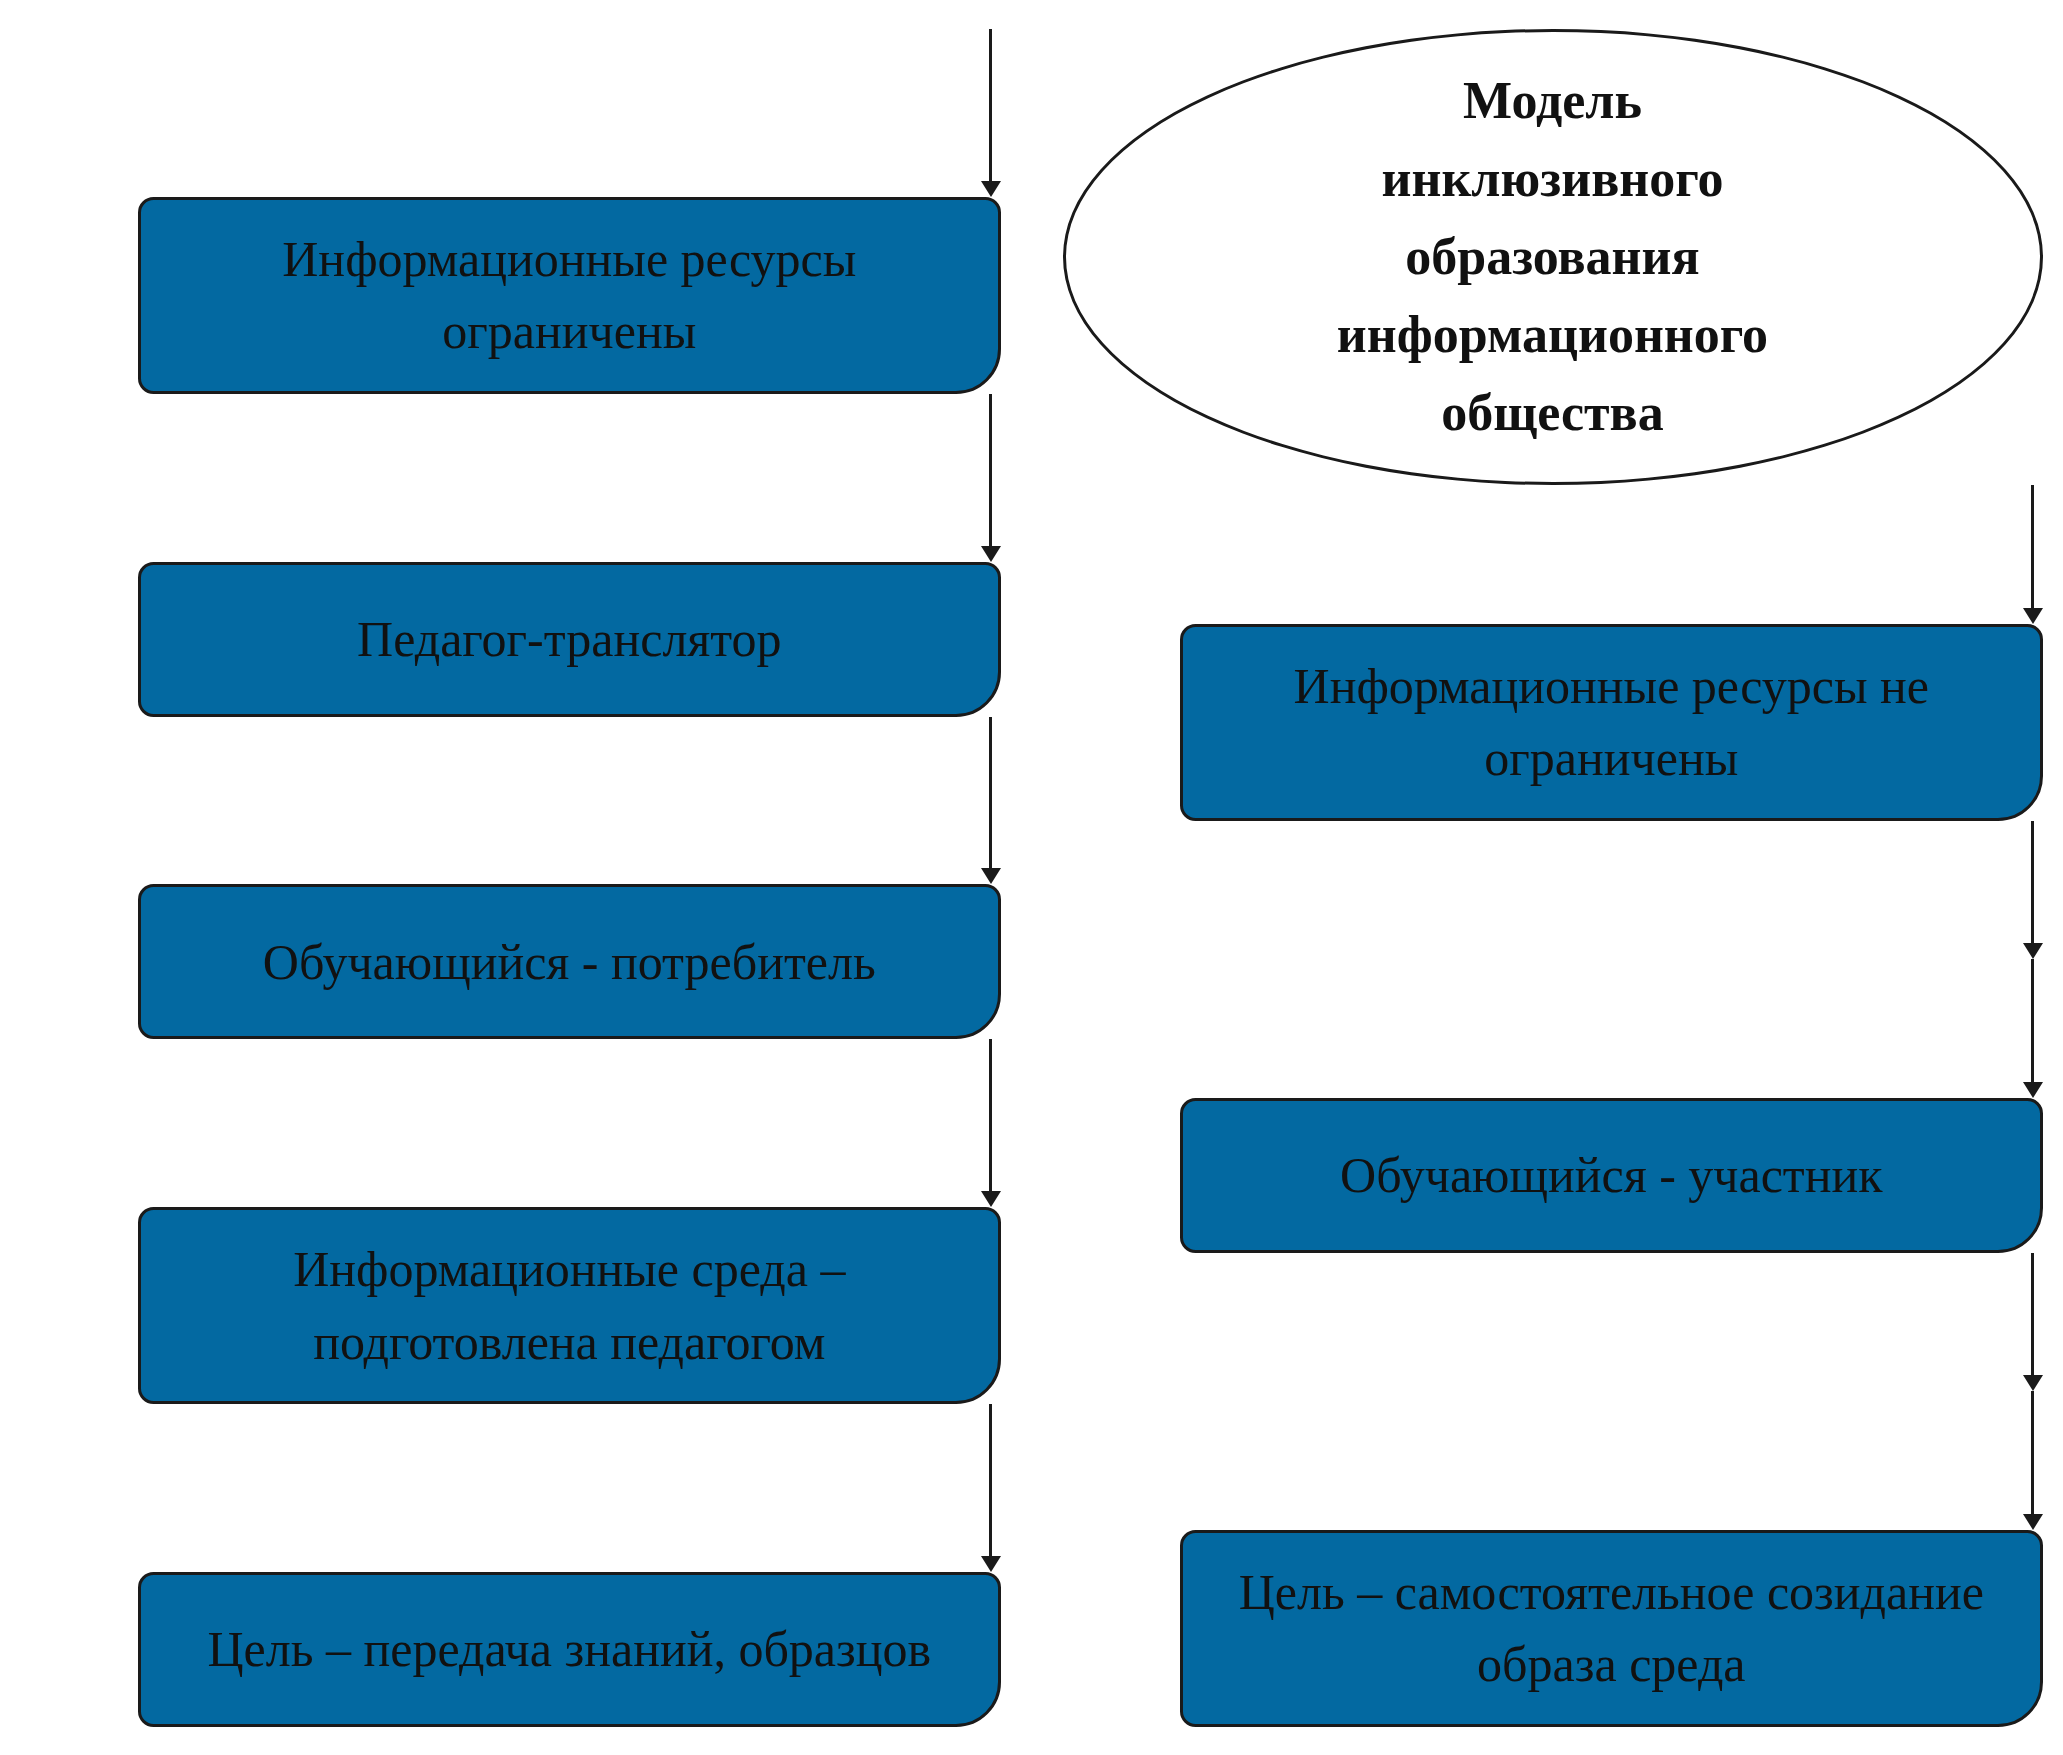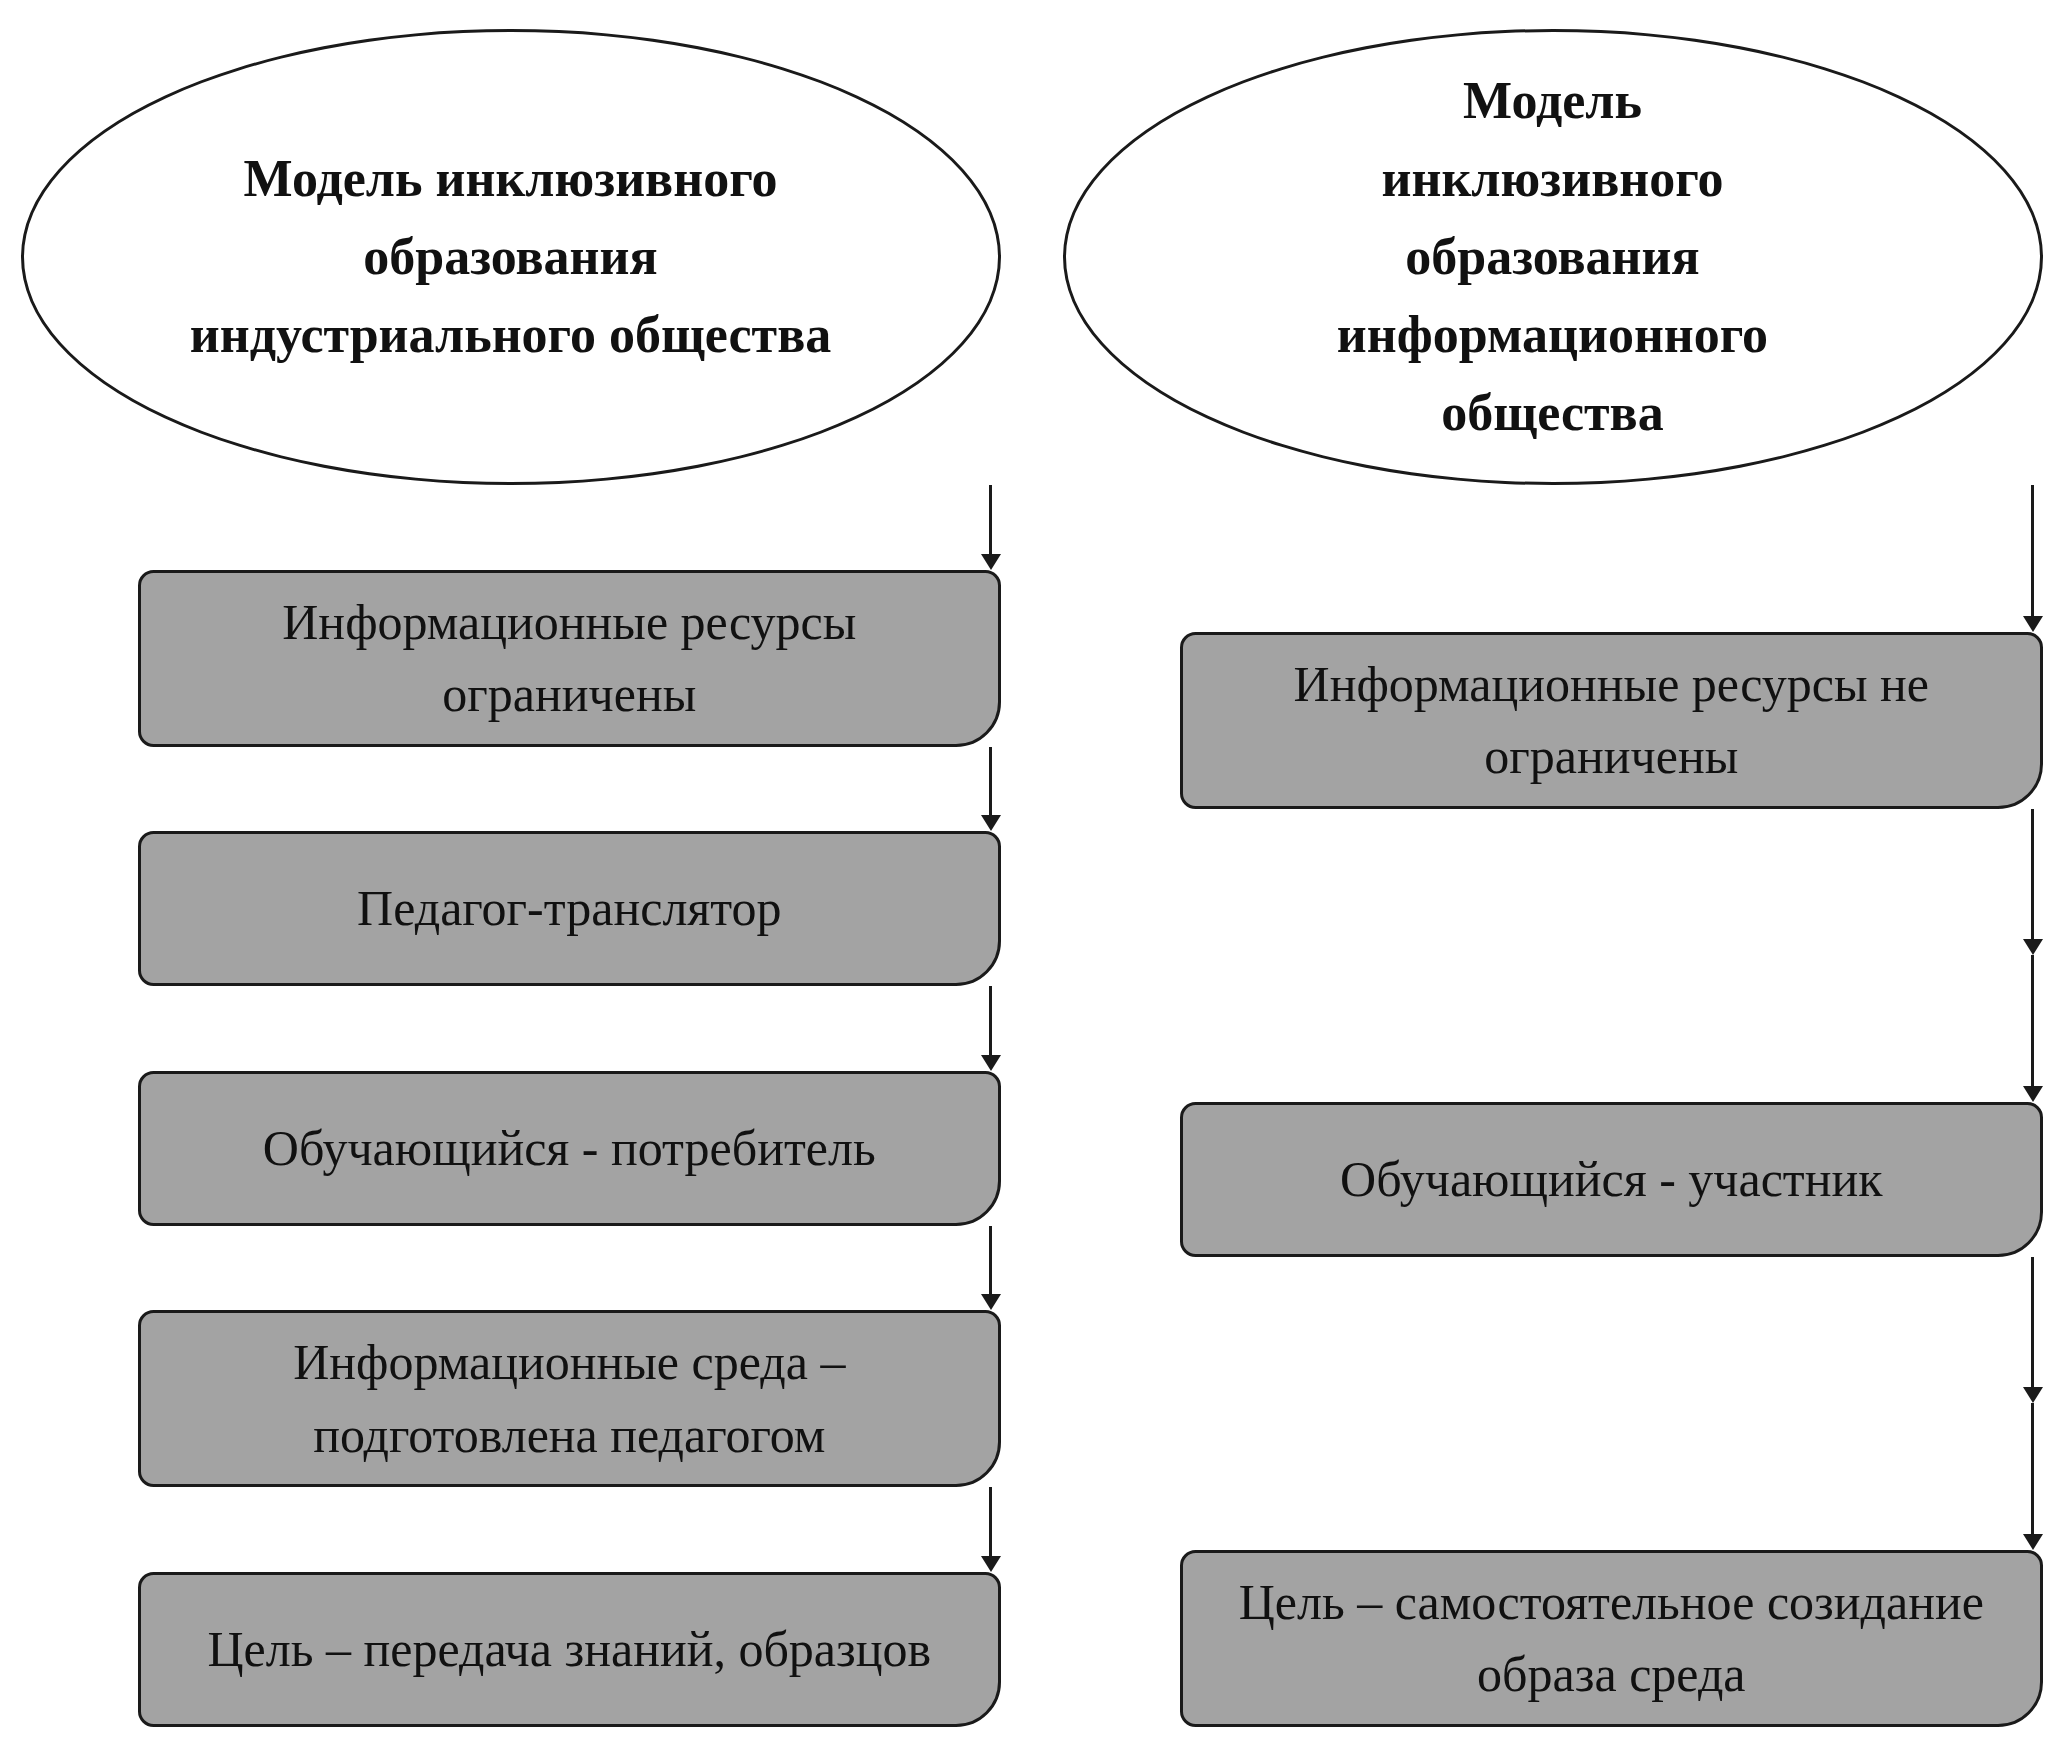--- a/index.html
+++ b/index.html
@@ -47,23 +47,23 @@
     min-height: 155px;
     flex: 0 0 auto;
     border: 3.9px solid #1a1a1a;
     border-radius: 15.5px 15.5px 45px 15.5px;
     display: flex;
     align-items: center;
     justify-content: center;
     text-align: center;
     font-size: 50px;
     line-height: 1.45;
-    padding: 13px 45px;
+    padding: 23px 45px;
     box-sizing: border-box;
-    background: #a3a3a3;
+    background: #0369a1;
   }
   .arrow {
     flex: 1 1 auto;
     min-height: 54px;
     display: flex;
     flex-direction: column;
     align-items: center;
   }
   .arrow .shaft {
     width: 2.9px;
@@ -77,23 +77,20 @@
     border-right: 10.7px solid transparent;
     border-top: 16.5px solid #1a1a1a;
   }
 </style>
 </head>
 <body>
 
 <div class="canvas">
 
   <div class="column col-left">
-    <div class="ellipse">
-      <div class="title">Модель инклюзивного образования индустриального общества</div>
-    </div>
 
     <div class="arrow">
       <div class="shaft"></div>
       <div class="head"></div>
     </div>
 
     <div class="box">Информационные ресурсы ограничены</div>
 
     <div class="arrow">
       <div class="shaft"></div>

